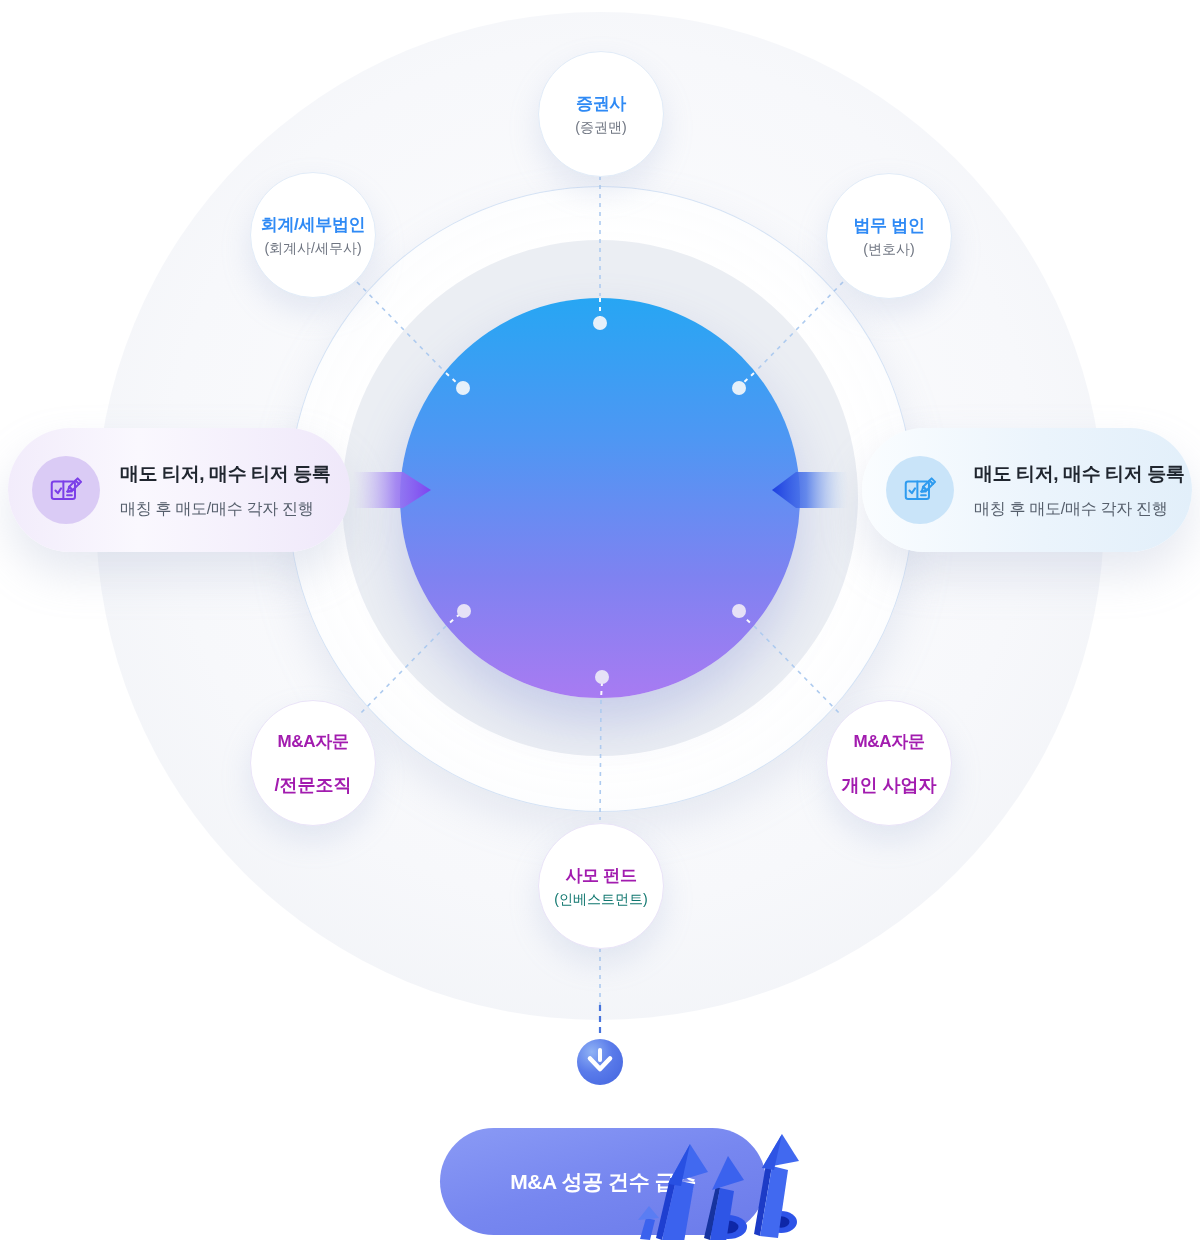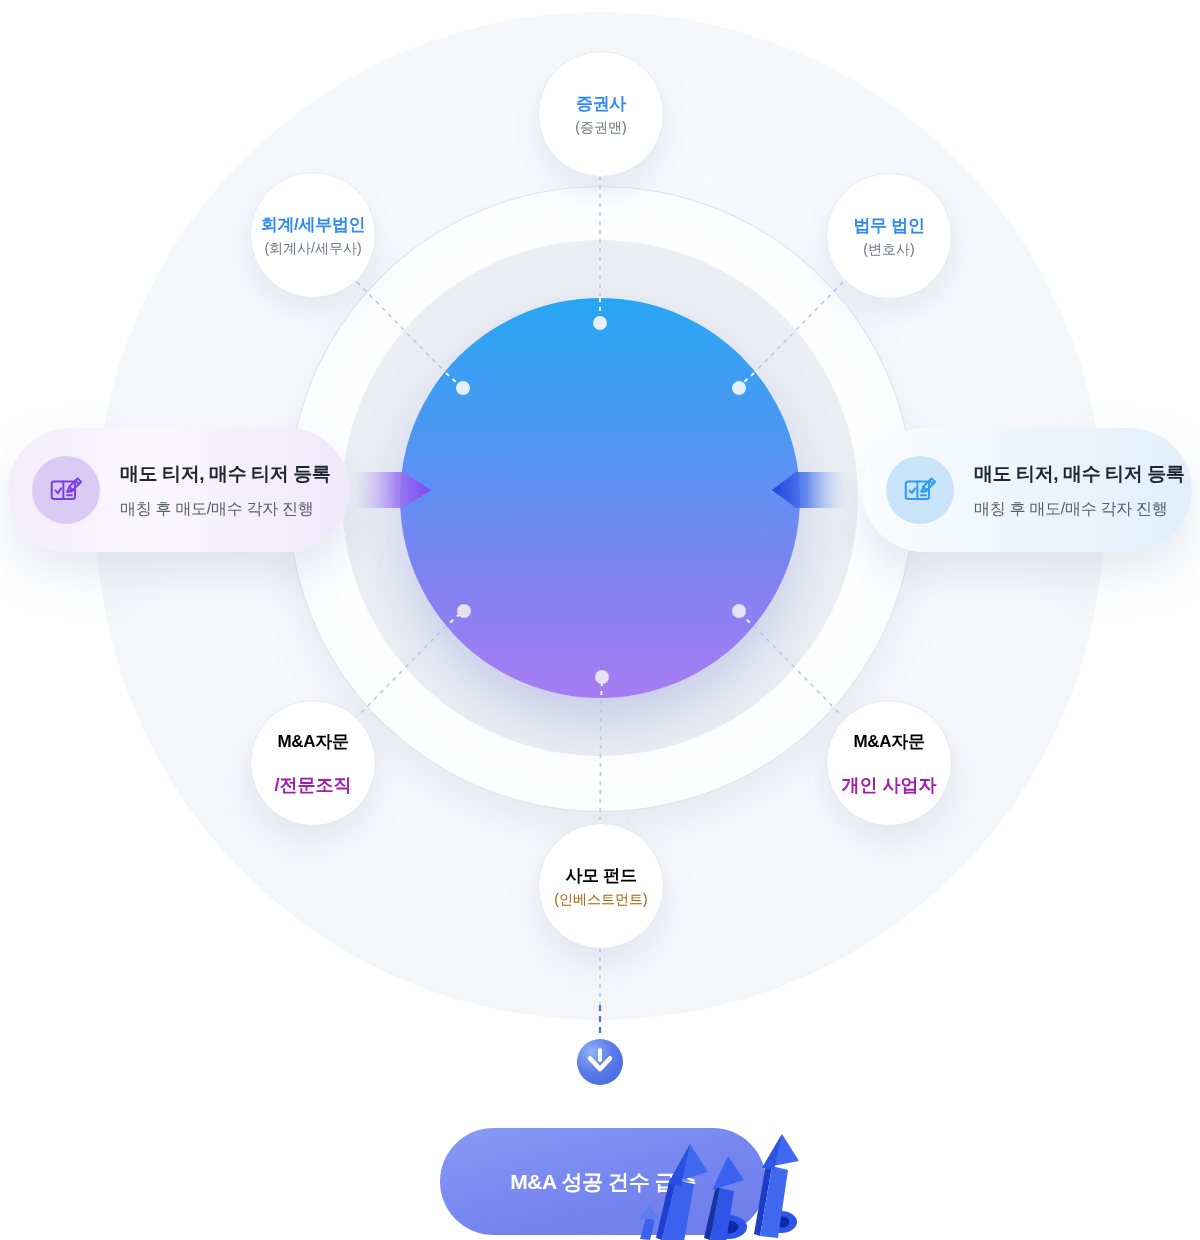--- a/index.html
+++ b/index.html
@@ -34,24 +34,24 @@
 
   
   .sat{width:124px;height:124px;border-radius:50%;background:#ffffff;
     display:flex;flex-direction:column;align-items:center;justify-content:center;text-align:center;
     box-shadow:0 14px 30px rgba(150,170,210,0.22);}
   .sat-blue{border:1px solid #E2ECF8;}
   .sat-purple{border:1px solid #EAE4F8;}
   .sat-title{font-size:17px;font-weight:bold;letter-spacing:-0.3px;}
   .sat-sub{margin-top:4px;font-size:14px;}
   .t-blue{color:#2F8AF5;}
-  .t-purple{color:#000000;}
+  .t-purple{color:#a21caf;}
   .s-gray{color:#6E7480;}
   .s-purple{color:#a21caf;font-weight:bold;margin-top:20px;font-size:18px;}
-  .s-purple-light{color:#a16207;}
+  .s-purple-light{color:#0f766e;}
 
   
   .pill{height:124px;border-radius:62px;display:flex;align-items:center;
     box-shadow:0 22px 44px rgba(165,175,205,0.28);}
   .pill-left{left:8px;top:428px;width:342px;
     background:linear-gradient(90deg,#F2ECFB 0%,#FAF8FE 38%,#EFE8FA 100%);}
   .pill-right{left:862px;top:428px;width:330px;
     background:linear-gradient(90deg,#FAFDFF 0%,#EBF4FC 55%,#E2EFFA 100%);}
   .icon-circle{width:68px;height:68px;border-radius:50%;margin-left:24px;flex:0 0 auto;
     display:flex;align-items:center;justify-content:center;}

